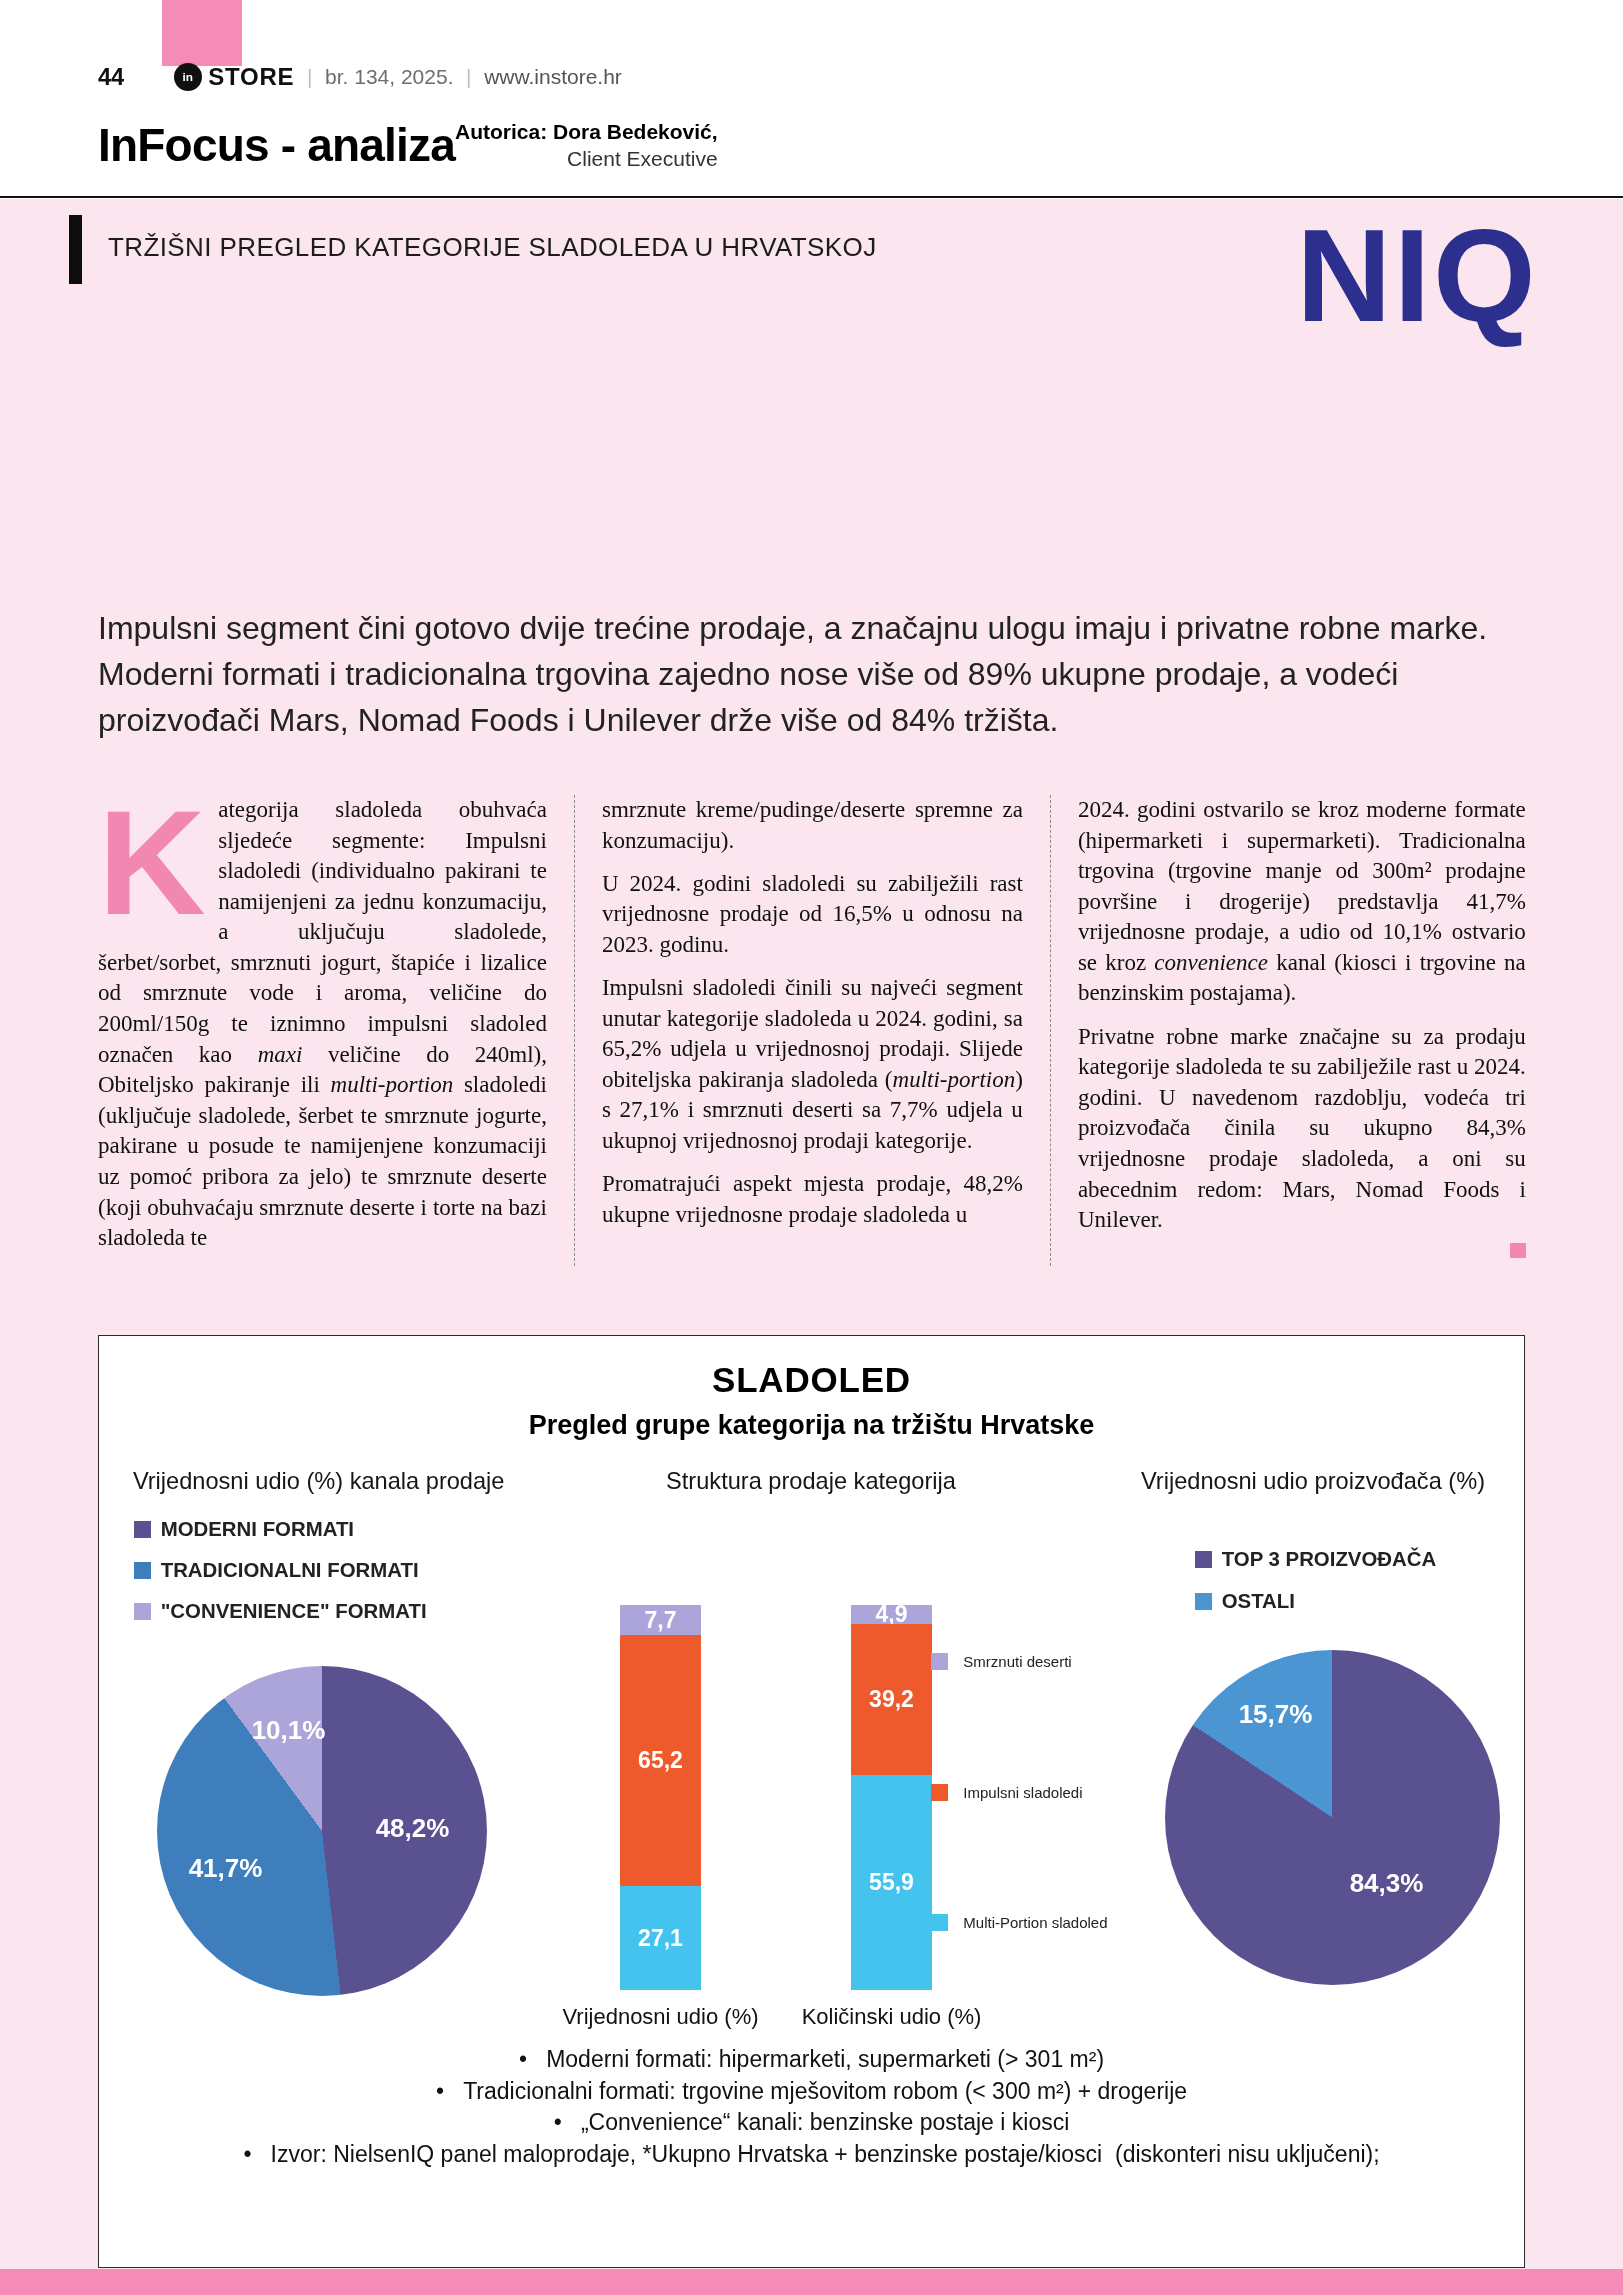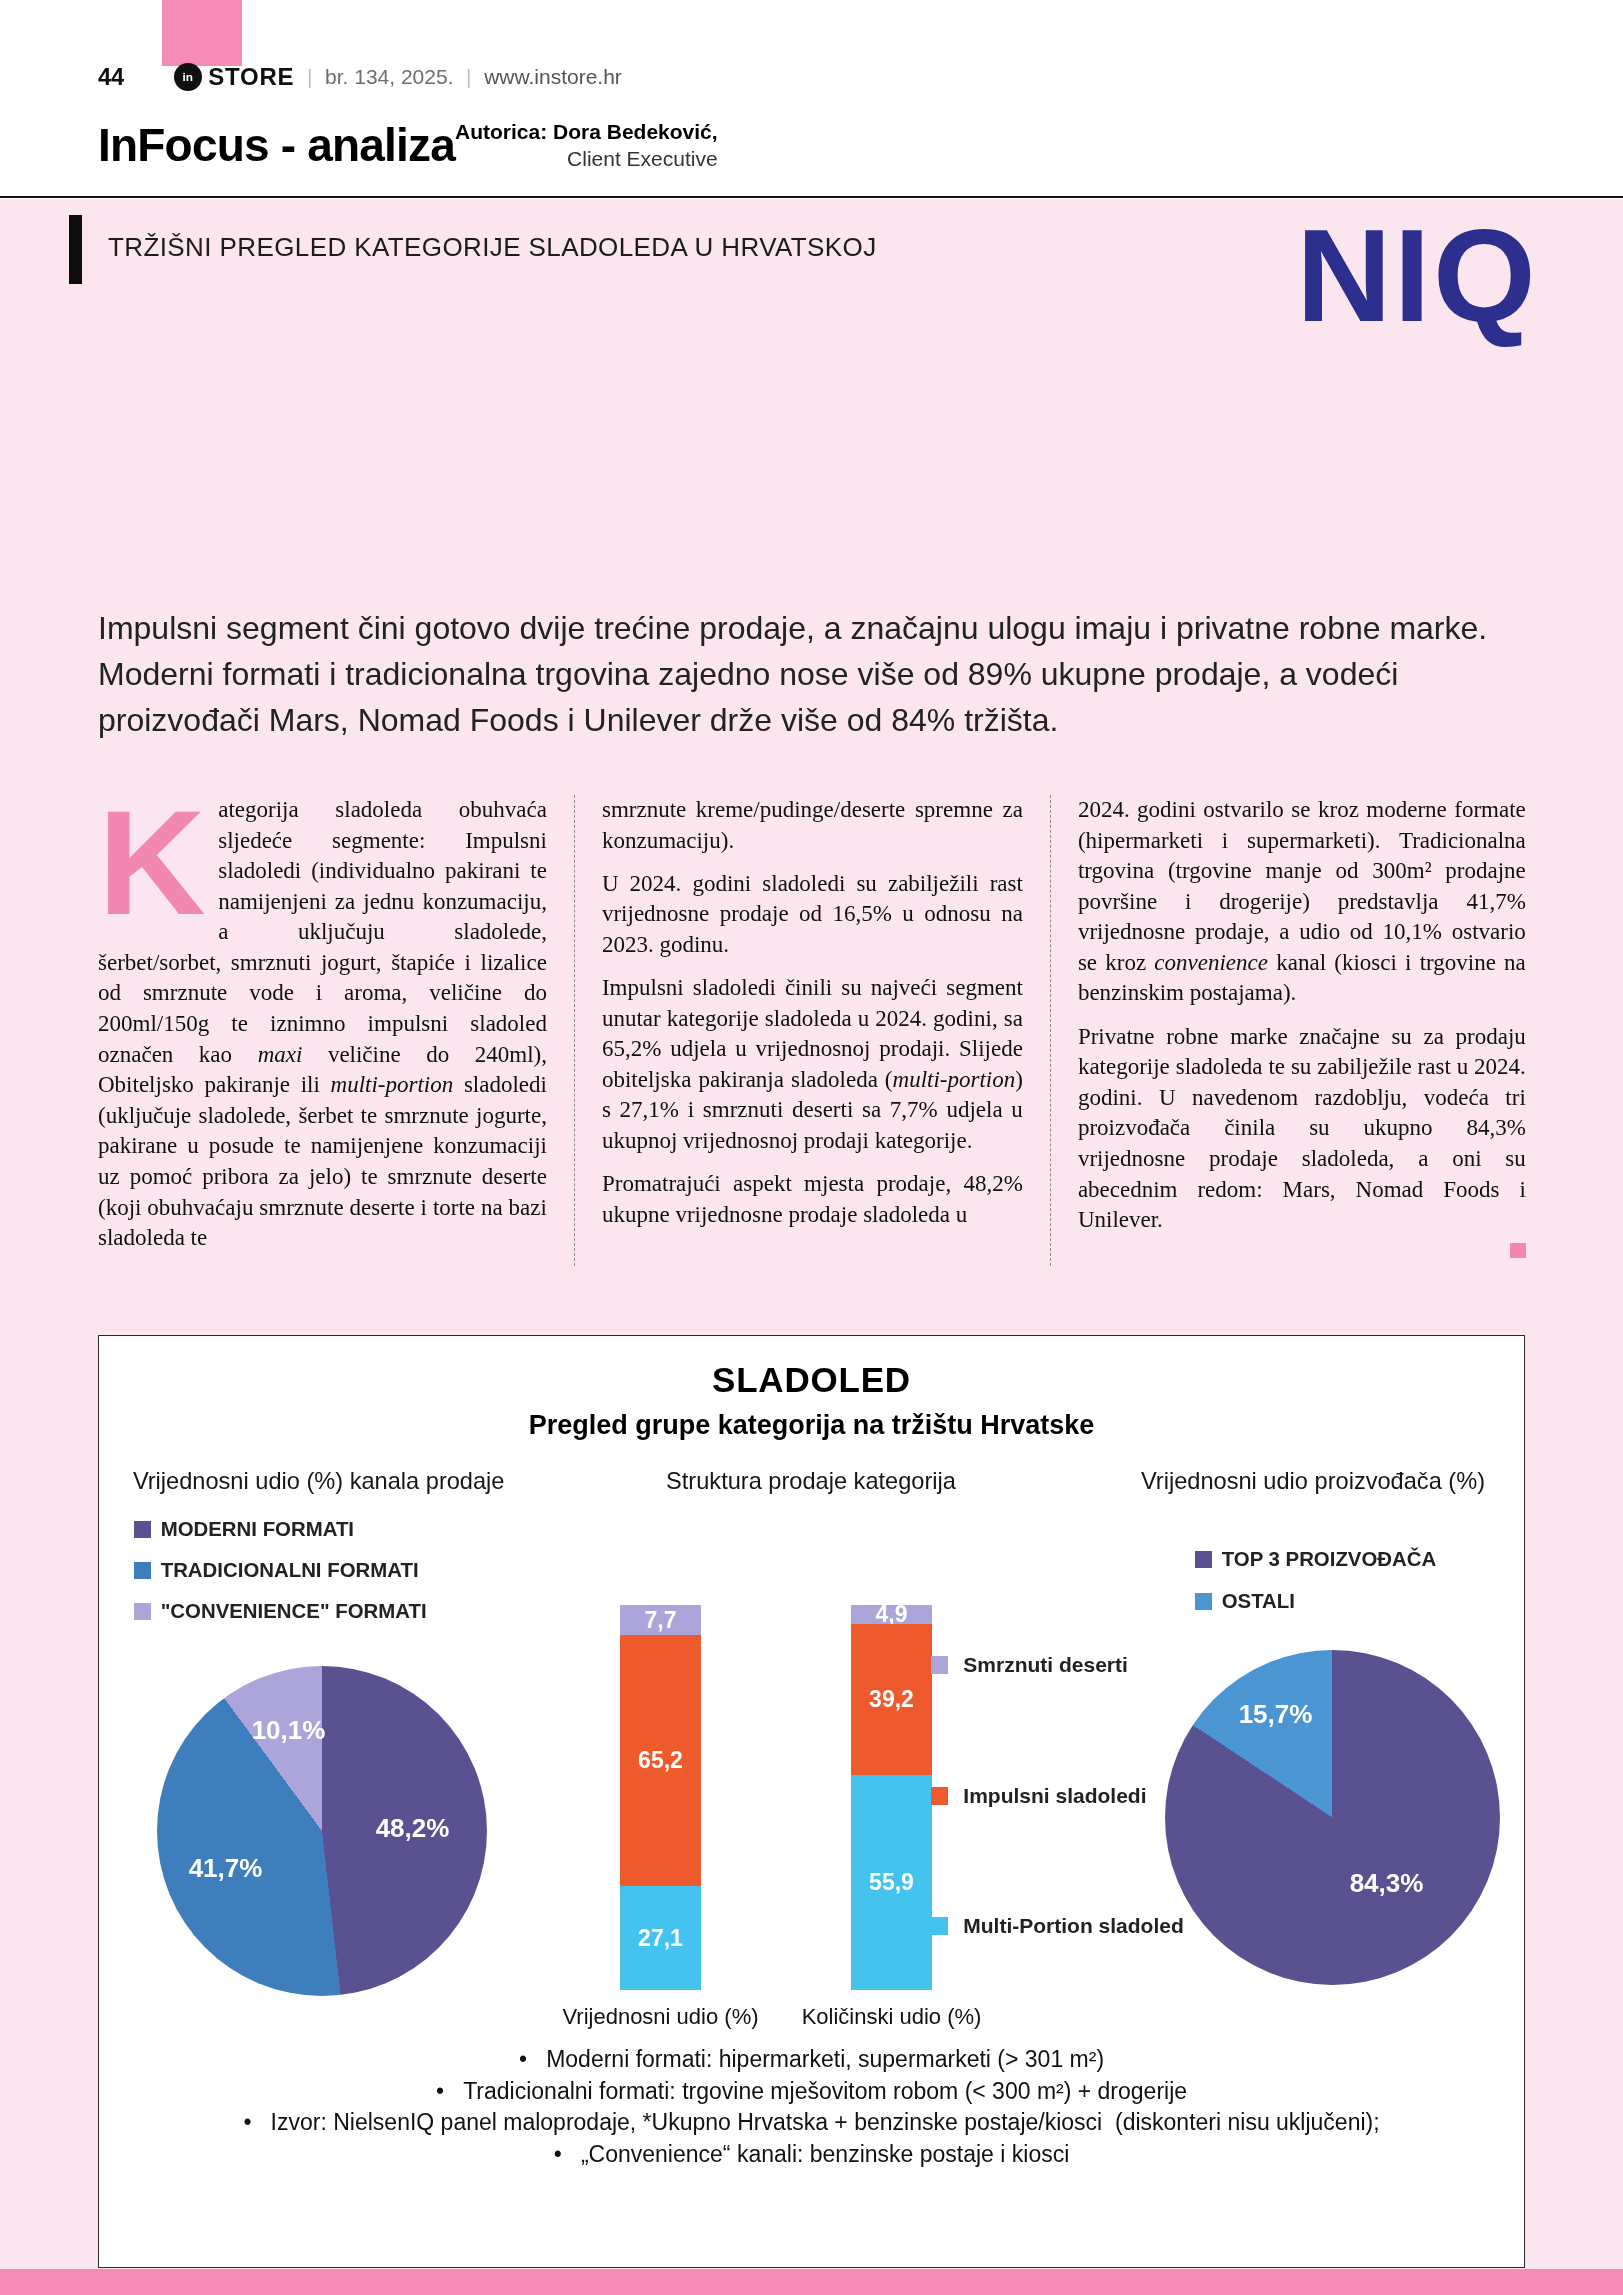--- a/index.html
+++ b/index.html
@@ -65,21 +65,21 @@
                font-weight:700;letter-spacing:0.8px;color:#000;}
   .panel-subtitle{position:absolute;top:74px;left:0;width:100%;text-align:center;font-size:27px;
                   font-weight:700;color:#000;}
   .chart-header{position:absolute;top:132px;font-size:23.6px;color:#161616;text-align:center;}
   .ch-left{left:15.7px;width:408px;}
   .ch-mid{left:508px;width:408px;}
   .ch-right{left:1010px;width:408px;}
 
   .legend-item{position:absolute;display:flex;align-items:center;gap:9.4px;font-size:20.4px;
                font-weight:700;color:#222;white-space:nowrap;}
-  .legend-item.reg{font-weight:700;font-size:21px;gap:15px;}
+  .legend-item.reg{font-weight:400;font-size:15px;gap:15px;}
   .chip{width:17.3px;height:17.3px;flex:none;}
 
   .ll-1{left:35px;top:182px;} .ll-2{left:35px;top:223px;} .ll-3{left:35px;top:264px;}
   .ml-1{left:832px;top:317px;} .ml-2{left:832px;top:448px;} .ml-3{left:832px;top:578px;}
   .rl-1{left:1096px;top:212px;} .rl-2{left:1096px;top:254px;}
 
   .pie{position:absolute;border-radius:50%;}
   .pie-channel{left:58px;top:330px;width:330px;height:330px;}
   .pie-producer{left:1066px;top:314px;width:335px;height:335px;}
   .pie-label{position:absolute;color:#fff;font-weight:700;font-size:26px;width:141px;text-align:center;}
@@ -216,20 +216,20 @@
       <span>OSTALI</span>
     </div>
 
     <div class="pie pie-producer" style="background: conic-gradient(rgb(90, 81, 145) 0deg, rgb(90, 81, 145) 303.48deg, rgb(75, 149, 210) 303.48deg, rgb(75, 149, 210) 360deg);"></div>
     <div class="pie-label pl-157">15,7%</div>
     <div class="pie-label pl-843">84,3%</div>
 
     <div class="footnotes">
       <div>•&nbsp;&nbsp;&nbsp;Moderni formati: hipermarketi, supermarketi (&gt; 301 m²)</div>
       <div>•&nbsp;&nbsp;&nbsp;Tradicionalni formati: trgovine mješovitom robom (&lt; 300 m²) + drogerije</div>
+      <div>•&nbsp;&nbsp;&nbsp;„Convenience“ kanali: benzinske postaje i kiosci</div>
       <div>•&nbsp;&nbsp;&nbsp;Izvor: NielsenIQ panel maloprodaje, *Ukupno Hrvatska + benzinske postaje/kiosci&nbsp; (diskonteri nisu uključeni);</div>
-      <div>•&nbsp;&nbsp;&nbsp;„Convenience“ kanali: benzinske postaje i kiosci</div>
     </div>
   </section>
 
   <div class="bottom-strip"></div>
 </div>
 
 
 </body></html>

